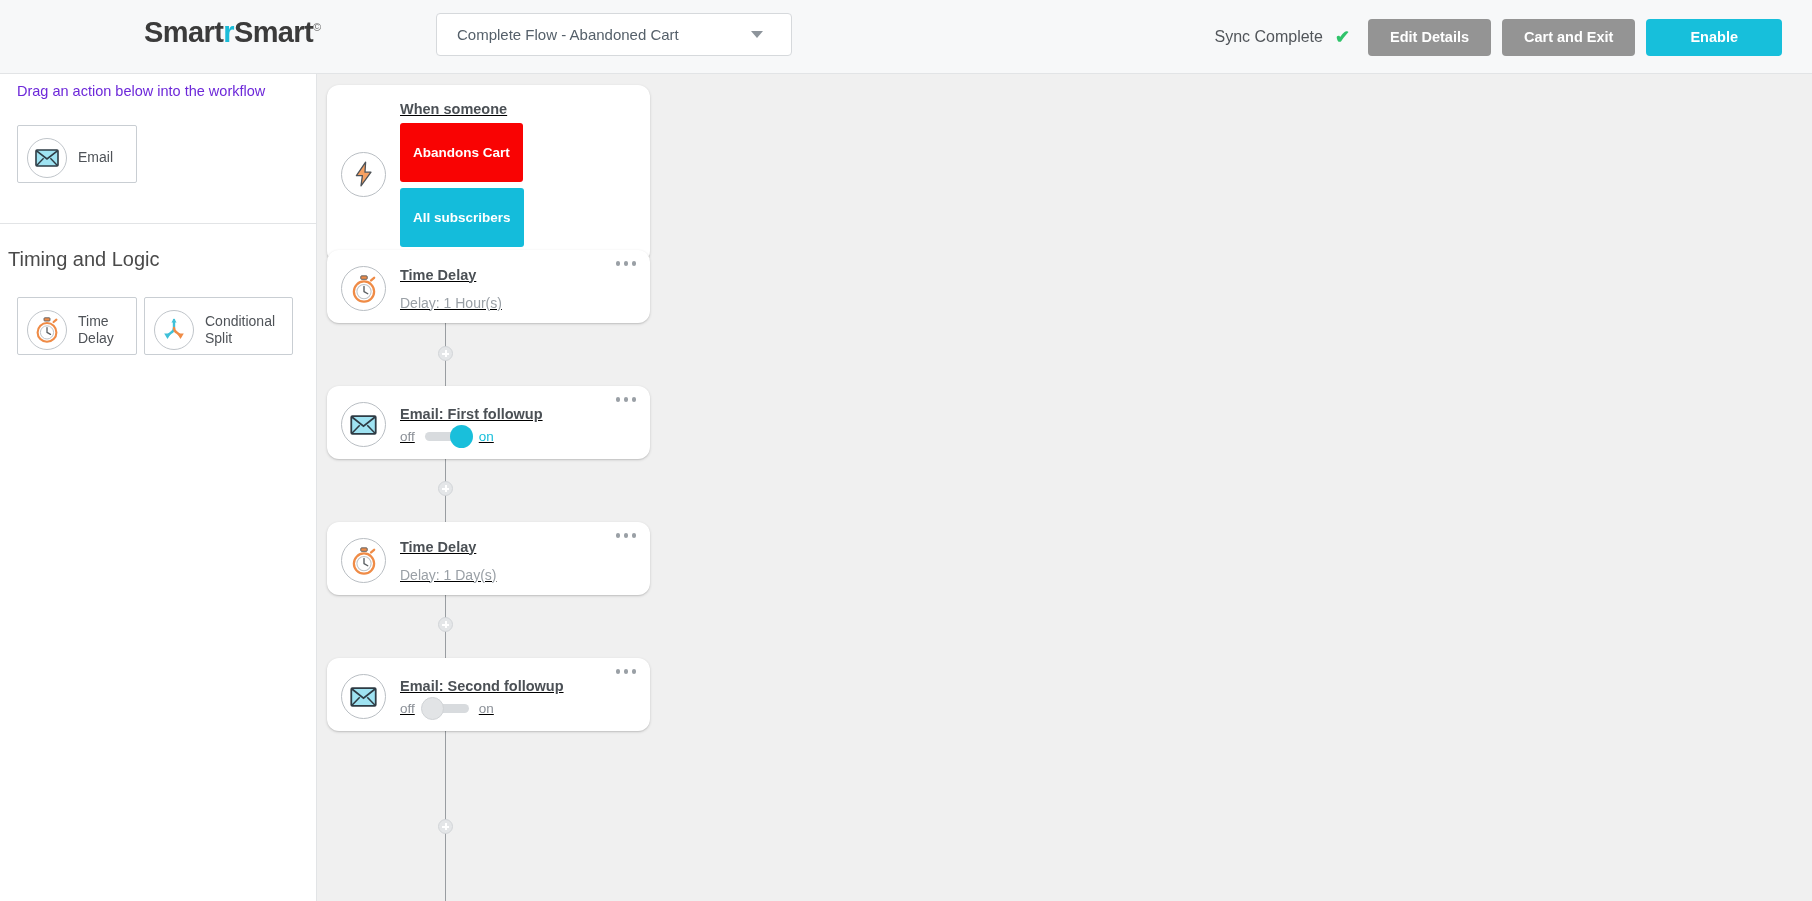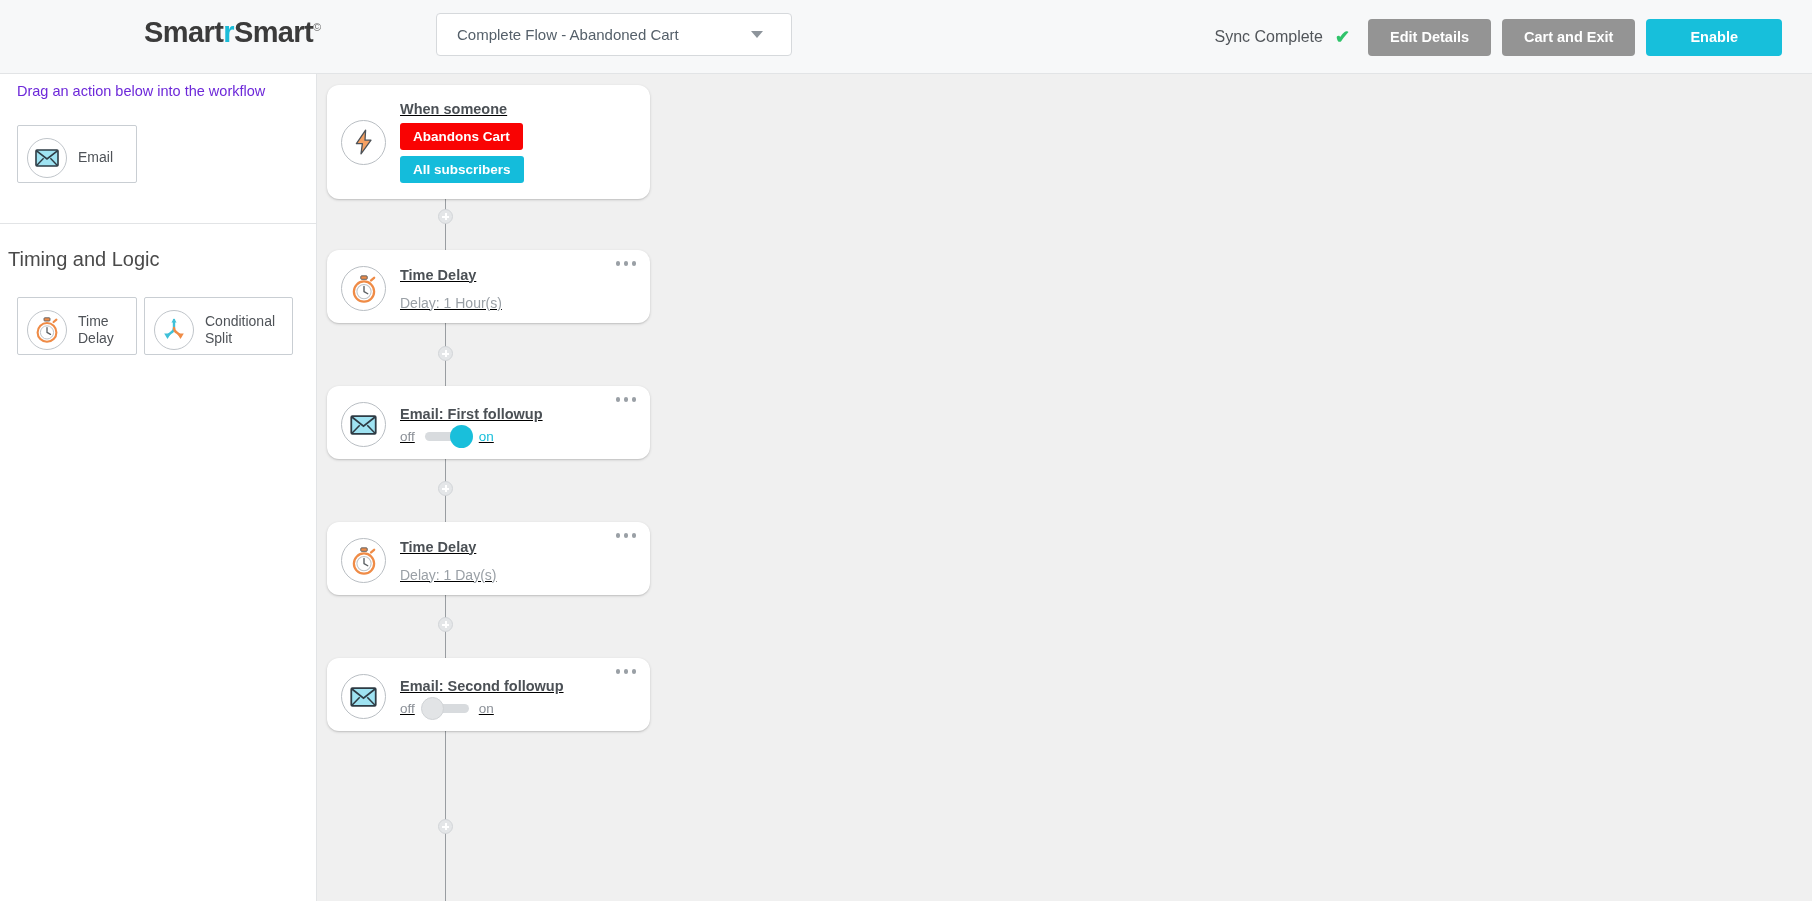--- a/index.html
+++ b/index.html
@@ -145,21 +145,21 @@
     display: flex; gap: 3.5px; cursor: pointer;
   }
   .dots span {
     width: 4.5px; height: 4.5px; border-radius: 50%; background: #9aa0a6;
     display: block;
   }
 
   .badge {
     display: inline-block; border-radius: 3px;
     color: #ffffff; font-size: 13.5px; font-weight: 700;
-    padding: 6px 13px; margin-top: 6px;
+    padding: 22px 13px; margin-top: 6px;
   }
   .badge-red { background: #f90303; }
   .badge-cyan { background: #14bcdb; }
 
   .toggle-row {
     display: flex; align-items: center; gap: 10px; margin-top: 7px;
   }
   .toggle-label { font-size: 13.5px; color: #8b9097; }
   .toggle-label.active { color: #17bfdb; font-weight: 400; }
   .switch {

